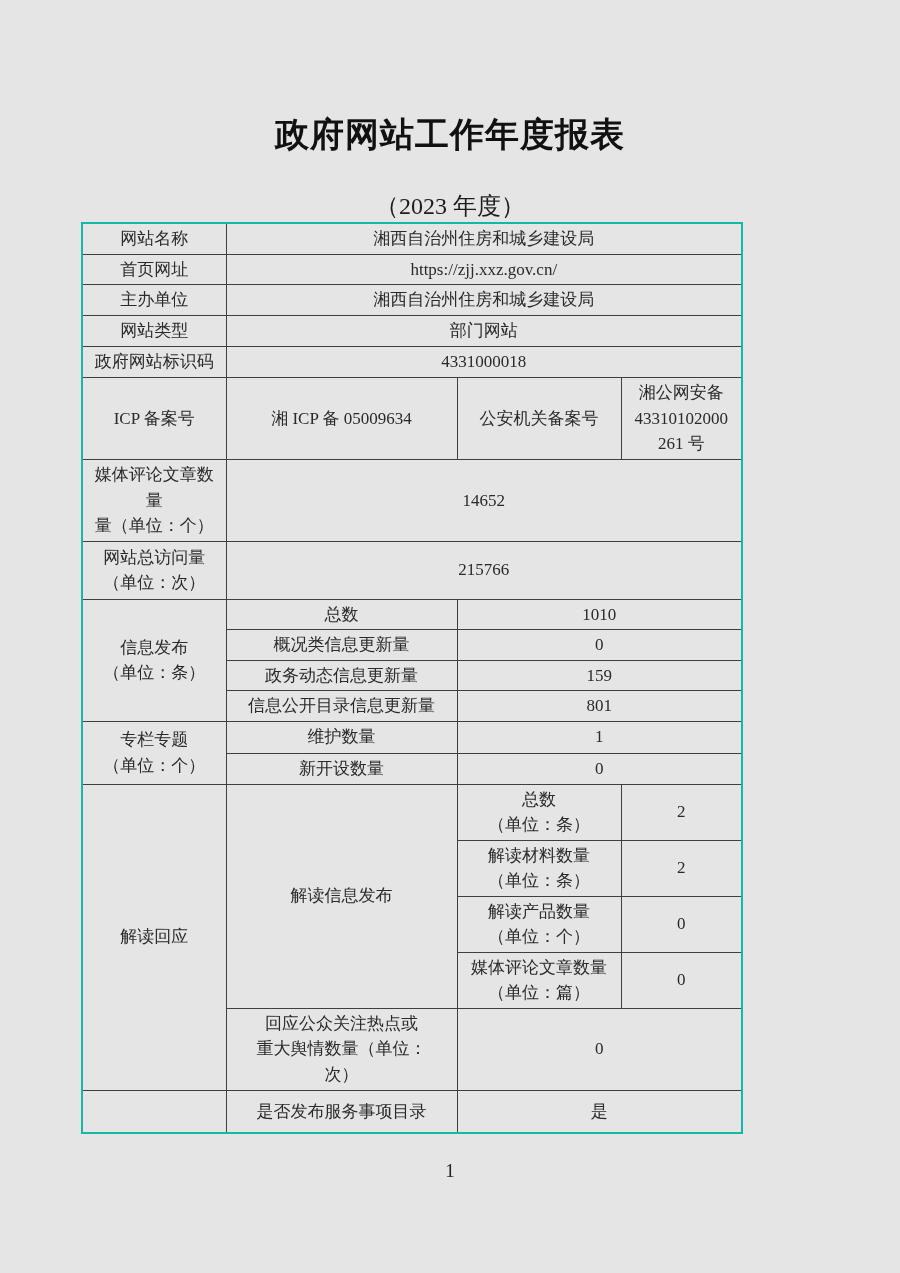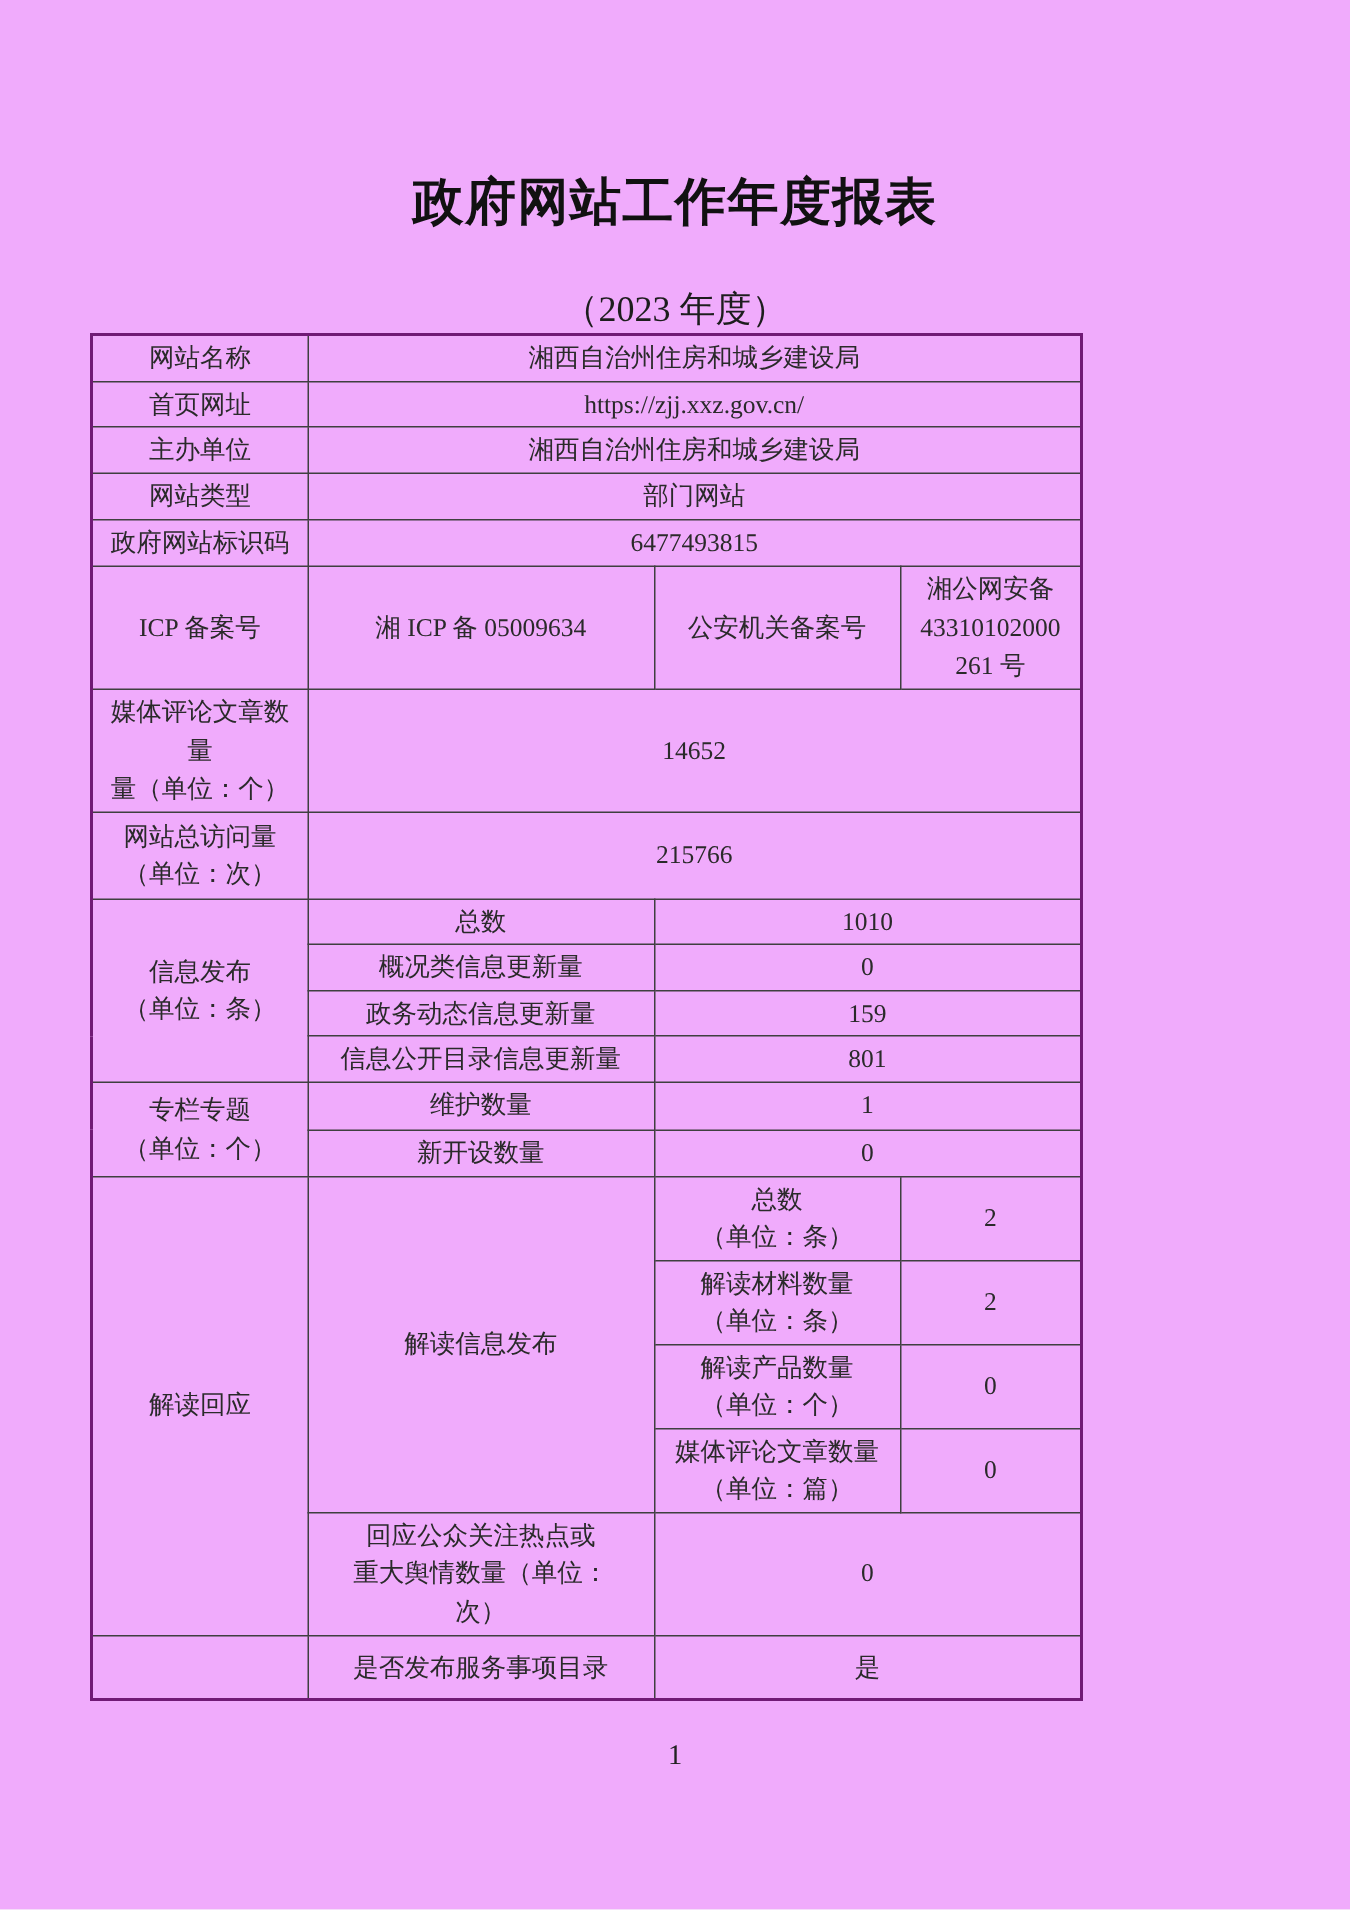--- a/index.html
+++ b/index.html
@@ -6,21 +6,21 @@
     margin: 0;
     padding: 0;
     background: #ffffff;
     font-family: "Liberation Serif", "DejaVu Serif", serif;
     color: #262626;
   }
   .page {
     position: relative;
     width: 900px;
     height: 1273px;
-    background: #f0abfc;
+    background: #e5e5e5;
     box-sizing: border-box;
     outline: 1px solid #ececec;
     overflow: hidden;
   }
   .doc-title {
     margin: 0;
     padding-top: 112px;
     text-align: center;
     font-family: "Liberation Sans", "DejaVu Sans", sans-serif;
     font-weight: 700;
@@ -35,25 +35,25 @@
     color: #1d1d1d;
   }
   .reporting-unit {
     margin: 58px 0 8px 128px;
     font-family: "Liberation Sans", "DejaVu Sans", sans-serif;
     font-weight: 700;
     font-size: 19px;
     color: #111111;
   }
   table.report {
-    margin-left: 60px;
+    margin-left: 81px;
     width: 660px;
     border-collapse: collapse;
     table-layout: fixed;
-    border: 2px solid #701a75;
+    border: 2px solid #14b8a6;
   }
   table.report td {
     border: 1px solid #3f3f3f;
     text-align: center;
     vertical-align: middle;
     font-size: 17px;
     line-height: 1.5;
     padding: 2px 6px;
     white-space: pre-line;
     color: #2a2a2a;
@@ -103,21 +103,21 @@
       <tr class="h31">
         <td>主办单位</td>
         <td colspan="3">湘西自治州住房和城乡建设局</td>
       </tr>
       <tr class="h31">
         <td>网站类型</td>
         <td colspan="3">部门网站</td>
       </tr>
       <tr class="h31">
         <td>政府网站标识码</td>
-        <td colspan="3">6477493815</td>
+        <td colspan="3">4331000018</td>
       </tr>
       <tr class="h82">
         <td>ICP 备案号</td>
         <td>湘 ICP 备 05009634</td>
         <td>公安机关备案号</td>
         <td>湘公网安备
 43310102000
 261 号</td>
       </tr>
       <tr class="h60">

